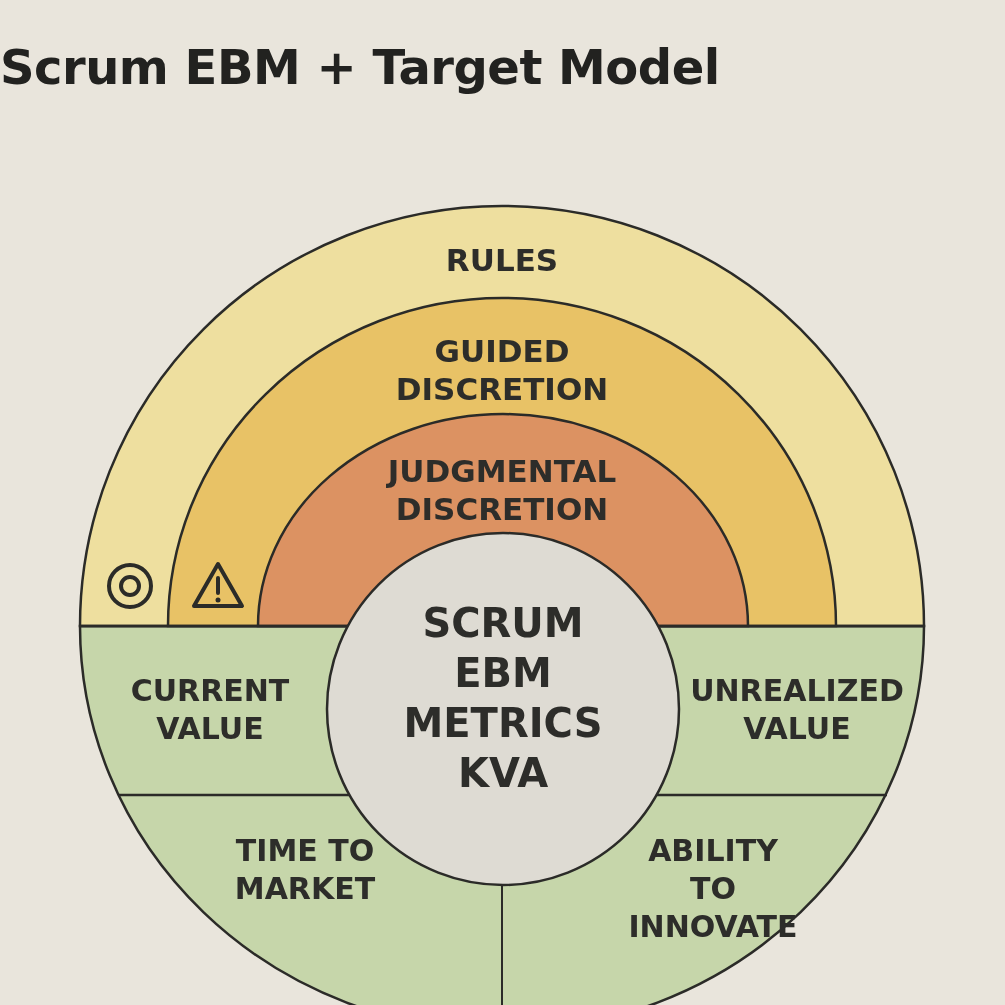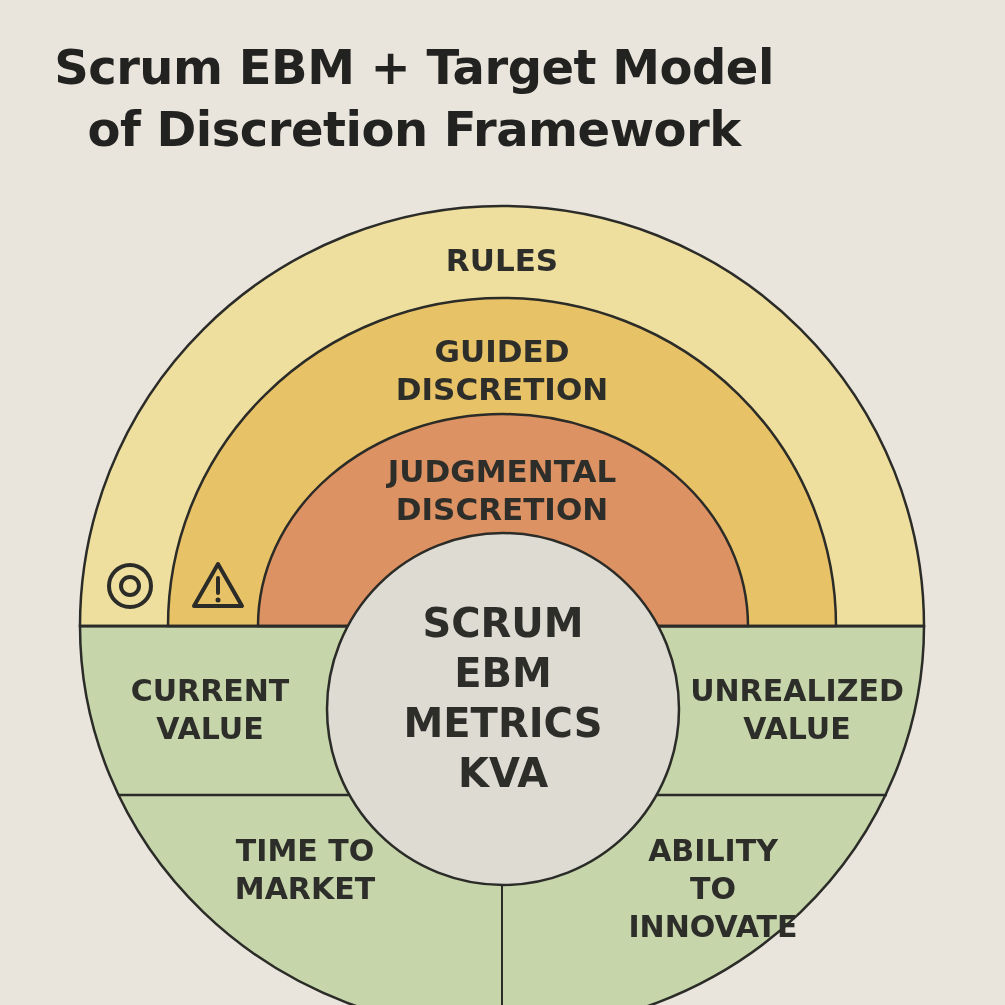--- a/index.html
+++ b/index.html
@@ -4,39 +4,38 @@
   <style>
     html, body { margin: 0; padding: 0; }
     body {
       width: 1005px; height: 1005px; overflow: hidden;
       background: #e9e5dc;
       font-family: "DejaVu Sans", sans-serif;
       position: relative;
     }
     #title {
       position: absolute; left: 0; top: 36px; width: 828px;
-      text-align: center; color: #222220;
+      text-align: left; color: #222220;
       font-family: "DejaVu Sans", sans-serif;
       font-weight: bold; font-size: 48px; line-height: 62px;
       letter-spacing: -0.5px;
     }
     #title div { white-space: nowrap; }
     svg#diagram { position: absolute; left: 0; top: 0; }
     .lbl {
       font-family: "DejaVu Sans", sans-serif;
       font-weight: bold; fill: #2d2d2a;
       text-anchor: middle;
     }
   </style>
 </head>
 <body style="background: rgb(233, 229, 220);">
 
 <div id="title">
   <div>Scrum EBM + Target Model</div>
-  <div>of Discretion Framework</div>
 </div>
 
 <svg id="diagram" width="1005" height="1005" viewBox="0 0 1005 1005">
 
   <path id="lower-half" d="M 80 626 L 924 626 A 422 405 0 0 1 80 626 Z" stroke-width="2.5" fill="#c6d6aa" stroke="#2b2b28"></path>
 
   <path id="rules-band" d="M 80 626 A 422 420 0 0 1 924 626 Z" stroke-width="2.5" fill="#eedf9f" stroke="#2b2b28"></path>
 
   <path id="guided-band" d="M 168 626 A 334 328 0 0 1 836 626 Z" stroke-width="2.5" fill="#e8c266" stroke="#2b2b28"></path>
 

